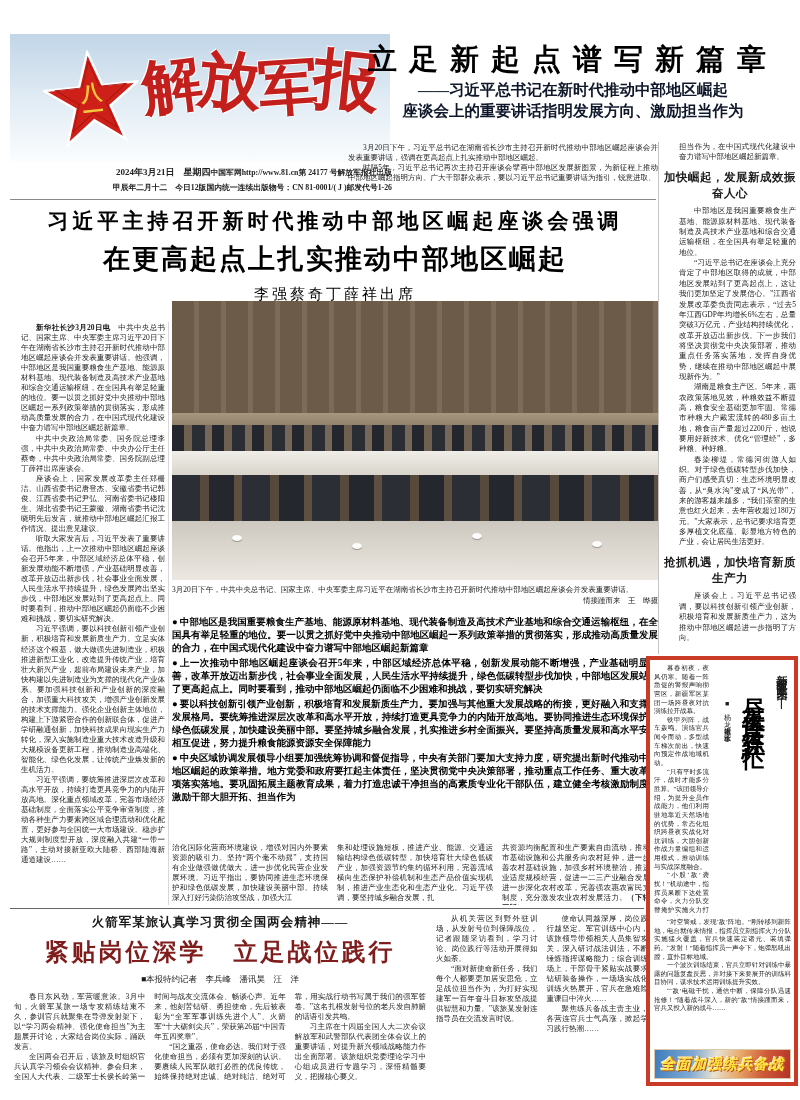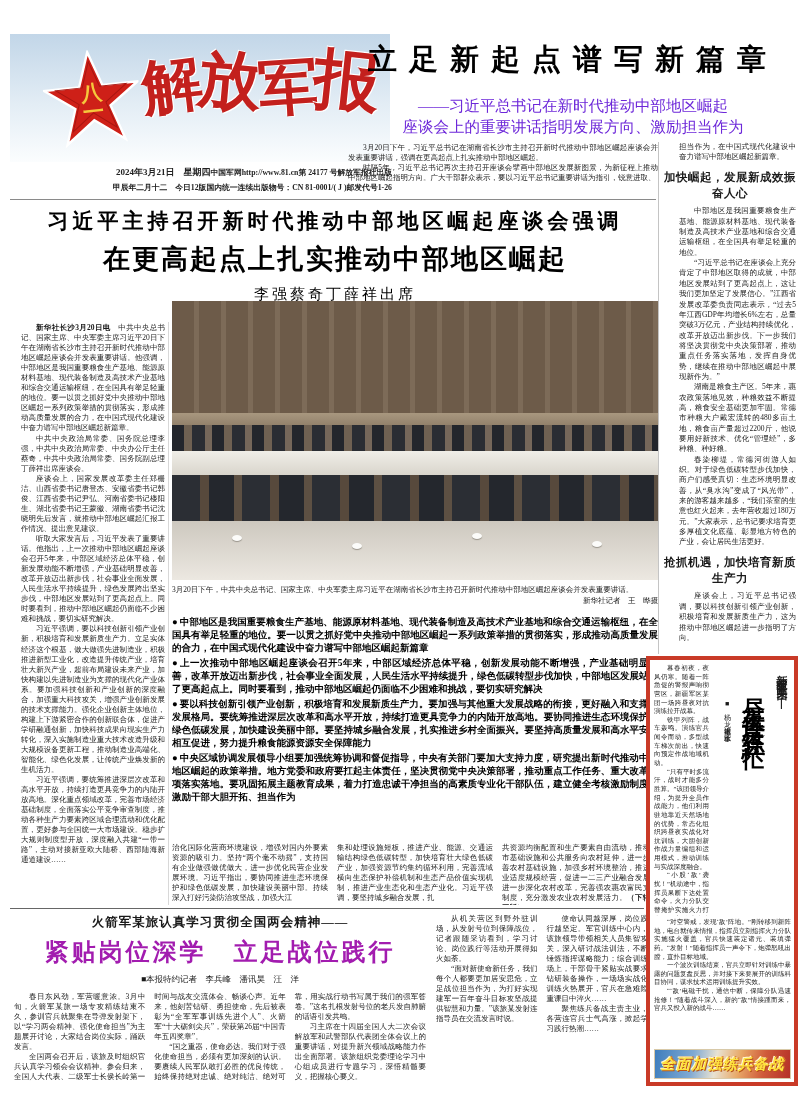--- a/index.html
+++ b/index.html
@@ -34,21 +34,21 @@
   
   .rule-top  { left:10px; top:199px; width:646px; border-top:1px solid #8a8a8a; }
   .rule-mid  { left:10px; top:908px; width:634px; border-top:1.5px solid #666; }
   .vrule-right { left:658px; top:142px; height:512px; border-left:1px solid #c4c4c4; }
   .vrule-left  { left:168px; top:322px; height:583px; border-left:1px solid #d8d8d8; }
 
   
   .top-story { left:348px; top:40px; width:450px; }
   .ts-head { font-family:"Liberation Sans", sans-serif; font-weight:900; font-size:29px;
     letter-spacing:12px; text-align:center; white-space:nowrap; color:#000; }
-  .ts-sub { margin-top:16px; font-weight:normal; font-size:15.5px; line-height:1.35; color:#6d28d9; }
+  .ts-sub { margin-top:0; font-weight:bold; font-size:15.5px; line-height:1.35; color:#0f172a; }
   .ts-sub .l1 { text-align:center; }
   .ts-sub .l2 { text-align:center; }
   .top-intro { left:348px; top:143px; width:310px; height:58px; overflow:hidden;
     font-size:7.5px; line-height:1.34; text-align:justify; }
   .top-intro p { text-indent:2em; }
 
   
   .right-col { left:664px; top:142px; width:132px; height:512px; overflow:hidden;
     font-size:7.5px; line-height:1.38; text-align:justify; }
   .right-col p { text-indent:2em;margin-left:15px; }
@@ -96,21 +96,21 @@
   
   .mid-cols { left:172px; top:843px; width:486px; height:62px; display:flex; gap:9px; }
   .mid-cols > div { flex:1; overflow:hidden; font-size:7.5px; line-height:1.33; text-align:justify; }
   .mc-cont { font-weight:bold; }
 
   
   .bottom-story { left:14px; top:914px; width:634px; height:172px; display:flex; gap:10px; }
   .bs-left { width:412px; flex:none; }
   .bs-kicker { font-size:12.5px; font-weight:bold; text-align:center; letter-spacing:1px; }
   .bs-head { font-family:"Liberation Sans", sans-serif; font-weight:900; font-size:24px;
-    letter-spacing:3px; text-align:center; margin-top:5px; white-space:nowrap; color:#a21caf; }
+    letter-spacing:3px; text-align:center; margin-top:5px; white-space:nowrap; color:#7f1d1d; }
   .bs-byline { font-size:8.5px; text-align:center; margin-top:6px; }
   .bs-cols { margin-top:6px; height:96px; overflow:hidden; column-count:3; column-gap:9px;
     font-size:7.5px; line-height:1.33; text-align:justify; }
   .bs-cols p, .bs-right p { text-indent:2em; }
   .bs-right { flex:1; height:172px; overflow:hidden; column-count:2; column-gap:9px;
     font-size:7.5px; line-height:1.33; text-align:justify; }
 
   
   .red-box { left:646px; top:656px; width:152px; height:430px;
     border:4px solid #c93a27; background:#fff; padding:4px 3px 3px 4px;
@@ -219,21 +219,21 @@
     <div class="ph-row2"></div>
     <div class="ph-fore">
       <span class="ph-cup" style="left:60px;top:14px;"></span>
       <span class="ph-cup" style="left:180px;top:22px;"></span>
       <span class="ph-cup" style="left:300px;top:12px;"></span>
       <span class="ph-cup" style="left:420px;top:20px;"></span>
     </div>
   </div>
 
   <div class="abs caption">
-    <p><span>3月20日下午，中共中央总书记、国家主席、中央军委主席习近平在湖南省长沙市主持召开新时代推动中部地区崛起座谈会并发表重要讲话。</span><span class="credit">新华社记者　王　晔摄</span></p>
+    <p><span>3月20日下午，中共中央总书记、国家主席、中央军委主席习近平在湖南省长沙市主持召开新时代推动中部地区崛起座谈会并发表重要讲话。</span><span class="credit">情接踵而来　王　晔摄</span></p>
   </div>
 
   <div class="abs bullets">
     <p><span class="bmark">●</span><span>中部地区是我国重要粮食生产基地、能源原材料基地、现代装备制造及高技术产业基地和综合交通运输枢纽，在全国具有举足轻重的地位。要一以贯之抓好党中央推动中部地区崛起一系列政策举措的贯彻落实，形成推动高质量发展的合力，在中国式现代化建设中奋力谱写中部地区崛起新篇章</span></p>
     <p><span class="bmark">●</span><span>上一次推动中部地区崛起座谈会召开5年来，中部区域经济总体平稳，创新发展动能不断增强，产业基础明显改善，改革开放迈出新步伐，社会事业全面发展，人民生活水平持续提升，绿色低碳转型步伐加快，中部地区发展站到了更高起点上。同时要看到，推动中部地区崛起仍面临不少困难和挑战，要切实研究解决</span></p>
     <p><span class="bmark">●</span><span>要以科技创新引领产业创新，积极培育和发展新质生产力。要加强与其他重大发展战略的衔接，更好融入和支撑新发展格局。要统筹推进深层次改革和高水平开放，持续打造更具竞争力的内陆开放高地。要协同推进生态环境保护和绿色低碳发展，加快建设美丽中部。要坚持城乡融合发展，扎实推进乡村全面振兴。要坚持高质量发展和高水平安全相互促进，努力提升粮食能源资源安全保障能力</span></p>
     <p><span class="bmark">●</span><span>中央区域协调发展领导小组要加强统筹协调和督促指导，中央有关部门要加大支持力度，研究提出新时代推动中部地区崛起的政策举措。地方党委和政府要扛起主体责任，坚决贯彻党中央决策部署，推动重点工作任务、重大改革事项落实落地。要巩固拓展主题教育成果，着力打造忠诚干净担当的高素质专业化干部队伍，建立健全考核激励制度，激励干部大胆开拓、担当作为</span></p>
   </div>
 
   <div class="abs mid-cols">

